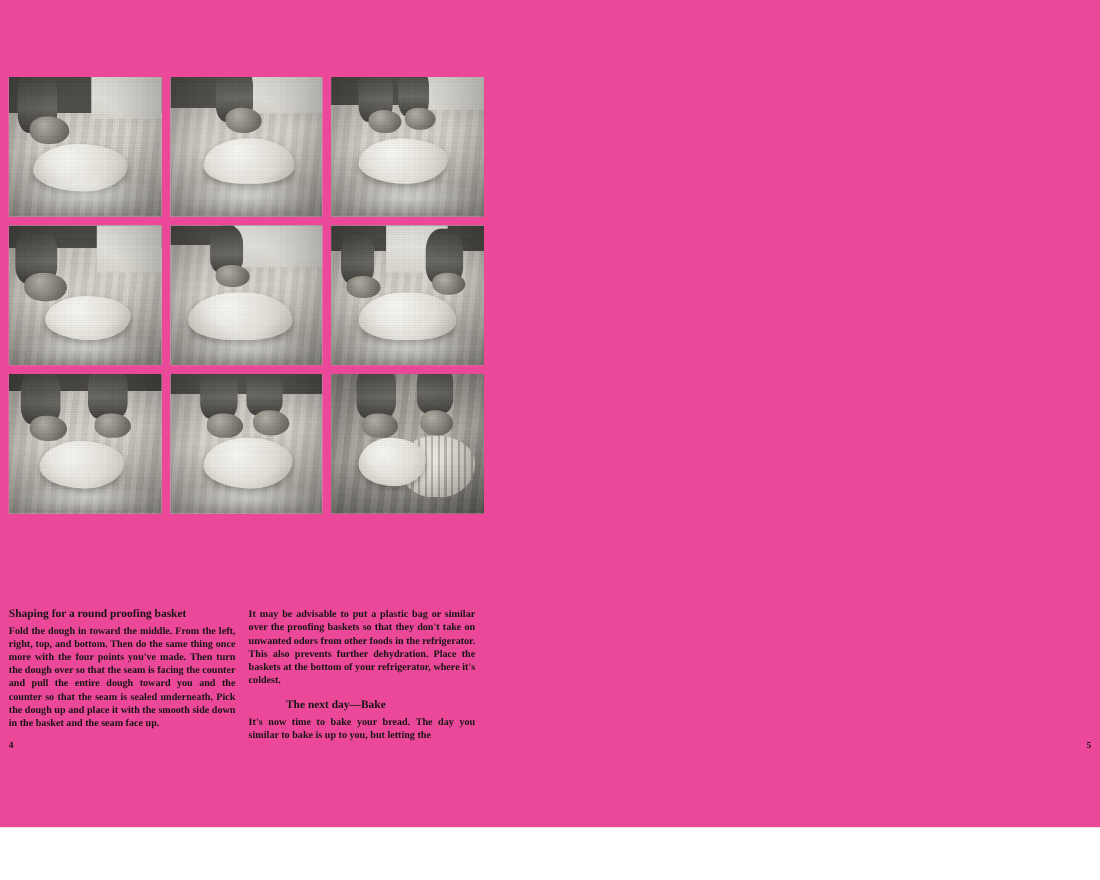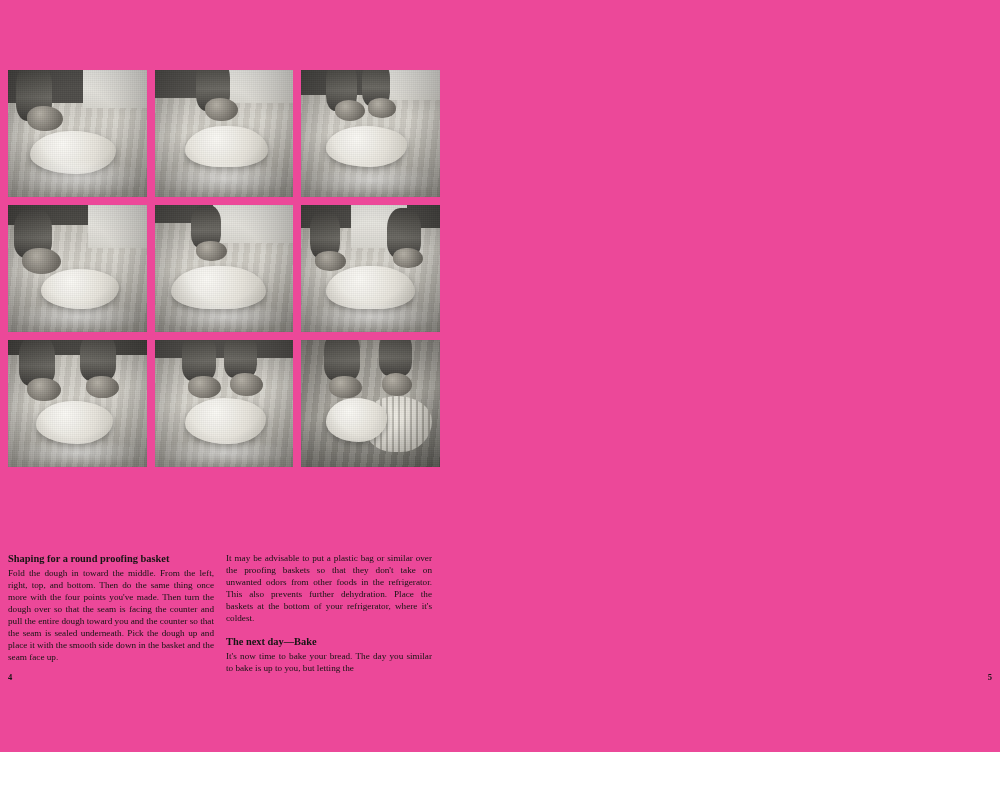--- a/index.html
+++ b/index.html
@@ -117,33 +117,35 @@
     font-size: 9.2px;
     line-height: 1.30;
     color: #151513;
     text-align: justify;
     -webkit-hyphens: auto;
     hyphens: auto;
   }
   .col p {
     margin: 0;
     text-indent: 11px;
+    font-weight: bold;
   }
   .col p.noindent {
     text-indent: 0;
   }
   .col h2 {
     margin: 0 0 3px 0;
     font-size: 10.4px;
     font-weight: bold;
     line-height: 1.2;
     text-indent: 0;
   }
   .col h2.spaced {
     margin-top: 11px;
+    margin-left: 34px;
   }
 
   #col-l1 { left: 8px;  top: 553px; width: 206px; }
   #col-l2 { left: 226px; top: 553px; width: 206px; }
 
   .folio {
     position: absolute;
     bottom: 70px;
     font-family: "Liberation Serif", serif;
     font-size: 8.5px;

